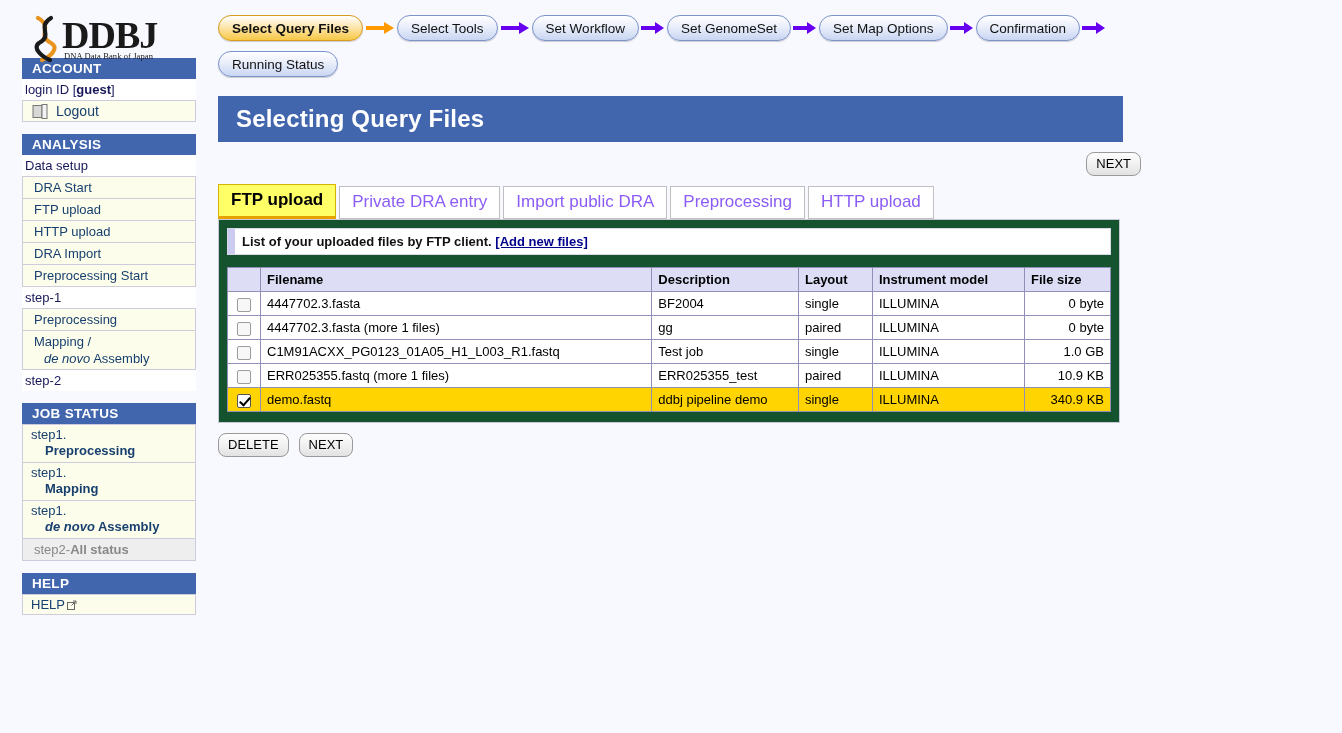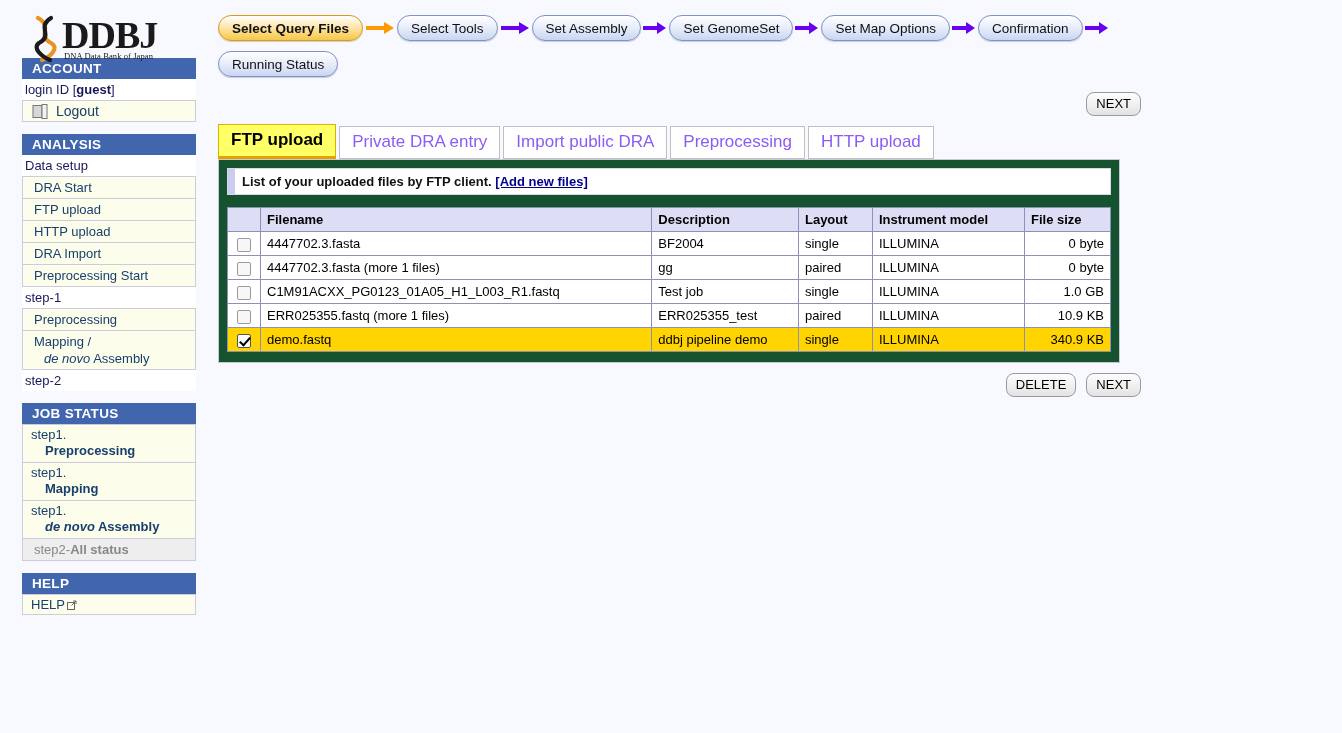--- a/index.html
+++ b/index.html
@@ -127,21 +127,21 @@
   }
   .title-bar h1 {
     margin: 0 0 0 18px;
     color: #ffffff;
     font-size: 24px;
     font-weight: bold;
     letter-spacing: 0.2px;
   }
 
   .btnrow-top { width: 923px; margin-left: 18px; display: flex; justify-content: flex-end; padding: 10px 0 0 0; }
-  .btnrow-bottom { width: 923px; margin-left: 18px; display: flex; justify-content: flex-end; gap: 10px; padding: 10px 0 0 0; }
+  .btnrow-bottom { width: 923px; margin-left: 18px; display: flex; gap: 10px; padding: 10px 0 0 0; }
   .btn {
     font-family: "Liberation Sans", sans-serif;
     font-size: 13px;
     color: #000000;
     background: linear-gradient(to bottom, #fdfdfd 0%, #f1f1f1 50%, #e2e2e2 100%);
     border: 1px solid #9a9a9a;
     border-radius: 8px;
     padding: 3px 9px 4px 9px;
     cursor: pointer;
   }
@@ -327,21 +327,21 @@
     <div class="stepnav">
       <div class="steprow">
         <div class="pill active">Select Query Files</div>
         <svg class="arrow" viewBox="0 0 34 16">
             <path d="M3 6 H21 V2 L31 8 L21 14 V10 H3 Z" fill="#ff9900"></path>
           </svg>
         <div class="pill">Select Tools</div>
         <svg class="arrow" viewBox="0 0 34 16">
             <path d="M3 6 H21 V2 L31 8 L21 14 V10 H3 Z" fill="#6600ee"></path>
           </svg>
-        <div class="pill">Set Assembly</div>
+        <div class="pill">Set Workflow</div>
         <svg class="arrow small" viewBox="0 0 28 16">
             <path d="M2 6 H16 V2 L25 8 L16 14 V10 H2 Z" fill="#6600ee"></path>
           </svg>
         <div class="pill">Set GenomeSet</div>
         <svg class="arrow small" viewBox="0 0 28 16">
             <path d="M2 6 H16 V2 L25 8 L16 14 V10 H2 Z" fill="#6600ee"></path>
           </svg>
         <div class="pill">Set Map Options</div>
         <svg class="arrow small" viewBox="0 0 28 16">
             <path d="M2 6 H16 V2 L25 8 L16 14 V10 H2 Z" fill="#6600ee"></path>
@@ -349,20 +349,23 @@
         <div class="pill">Confirmation</div>
         <svg class="arrow small" viewBox="0 0 28 16">
             <path d="M2 6 H16 V2 L25 8 L16 14 V10 H2 Z" fill="#6600ee"></path>
           </svg>
       </div>
       <div class="steprow">
         <div class="pill">Running Status</div>
       </div>
     </div>
 
+    <div class="title-bar">
+      <h1>Selecting Query Files</h1>
+    </div>
 
     <div class="btnrow-top">
       <button class="btn">NEXT</button>
     </div>
 
     <div class="tabs">
       <div class="tab active">FTP upload</div>
       <div class="tab">Private DRA entry</div>
       <div class="tab">Import public DRA</div>
       <div class="tab">Preprocessing</div>

